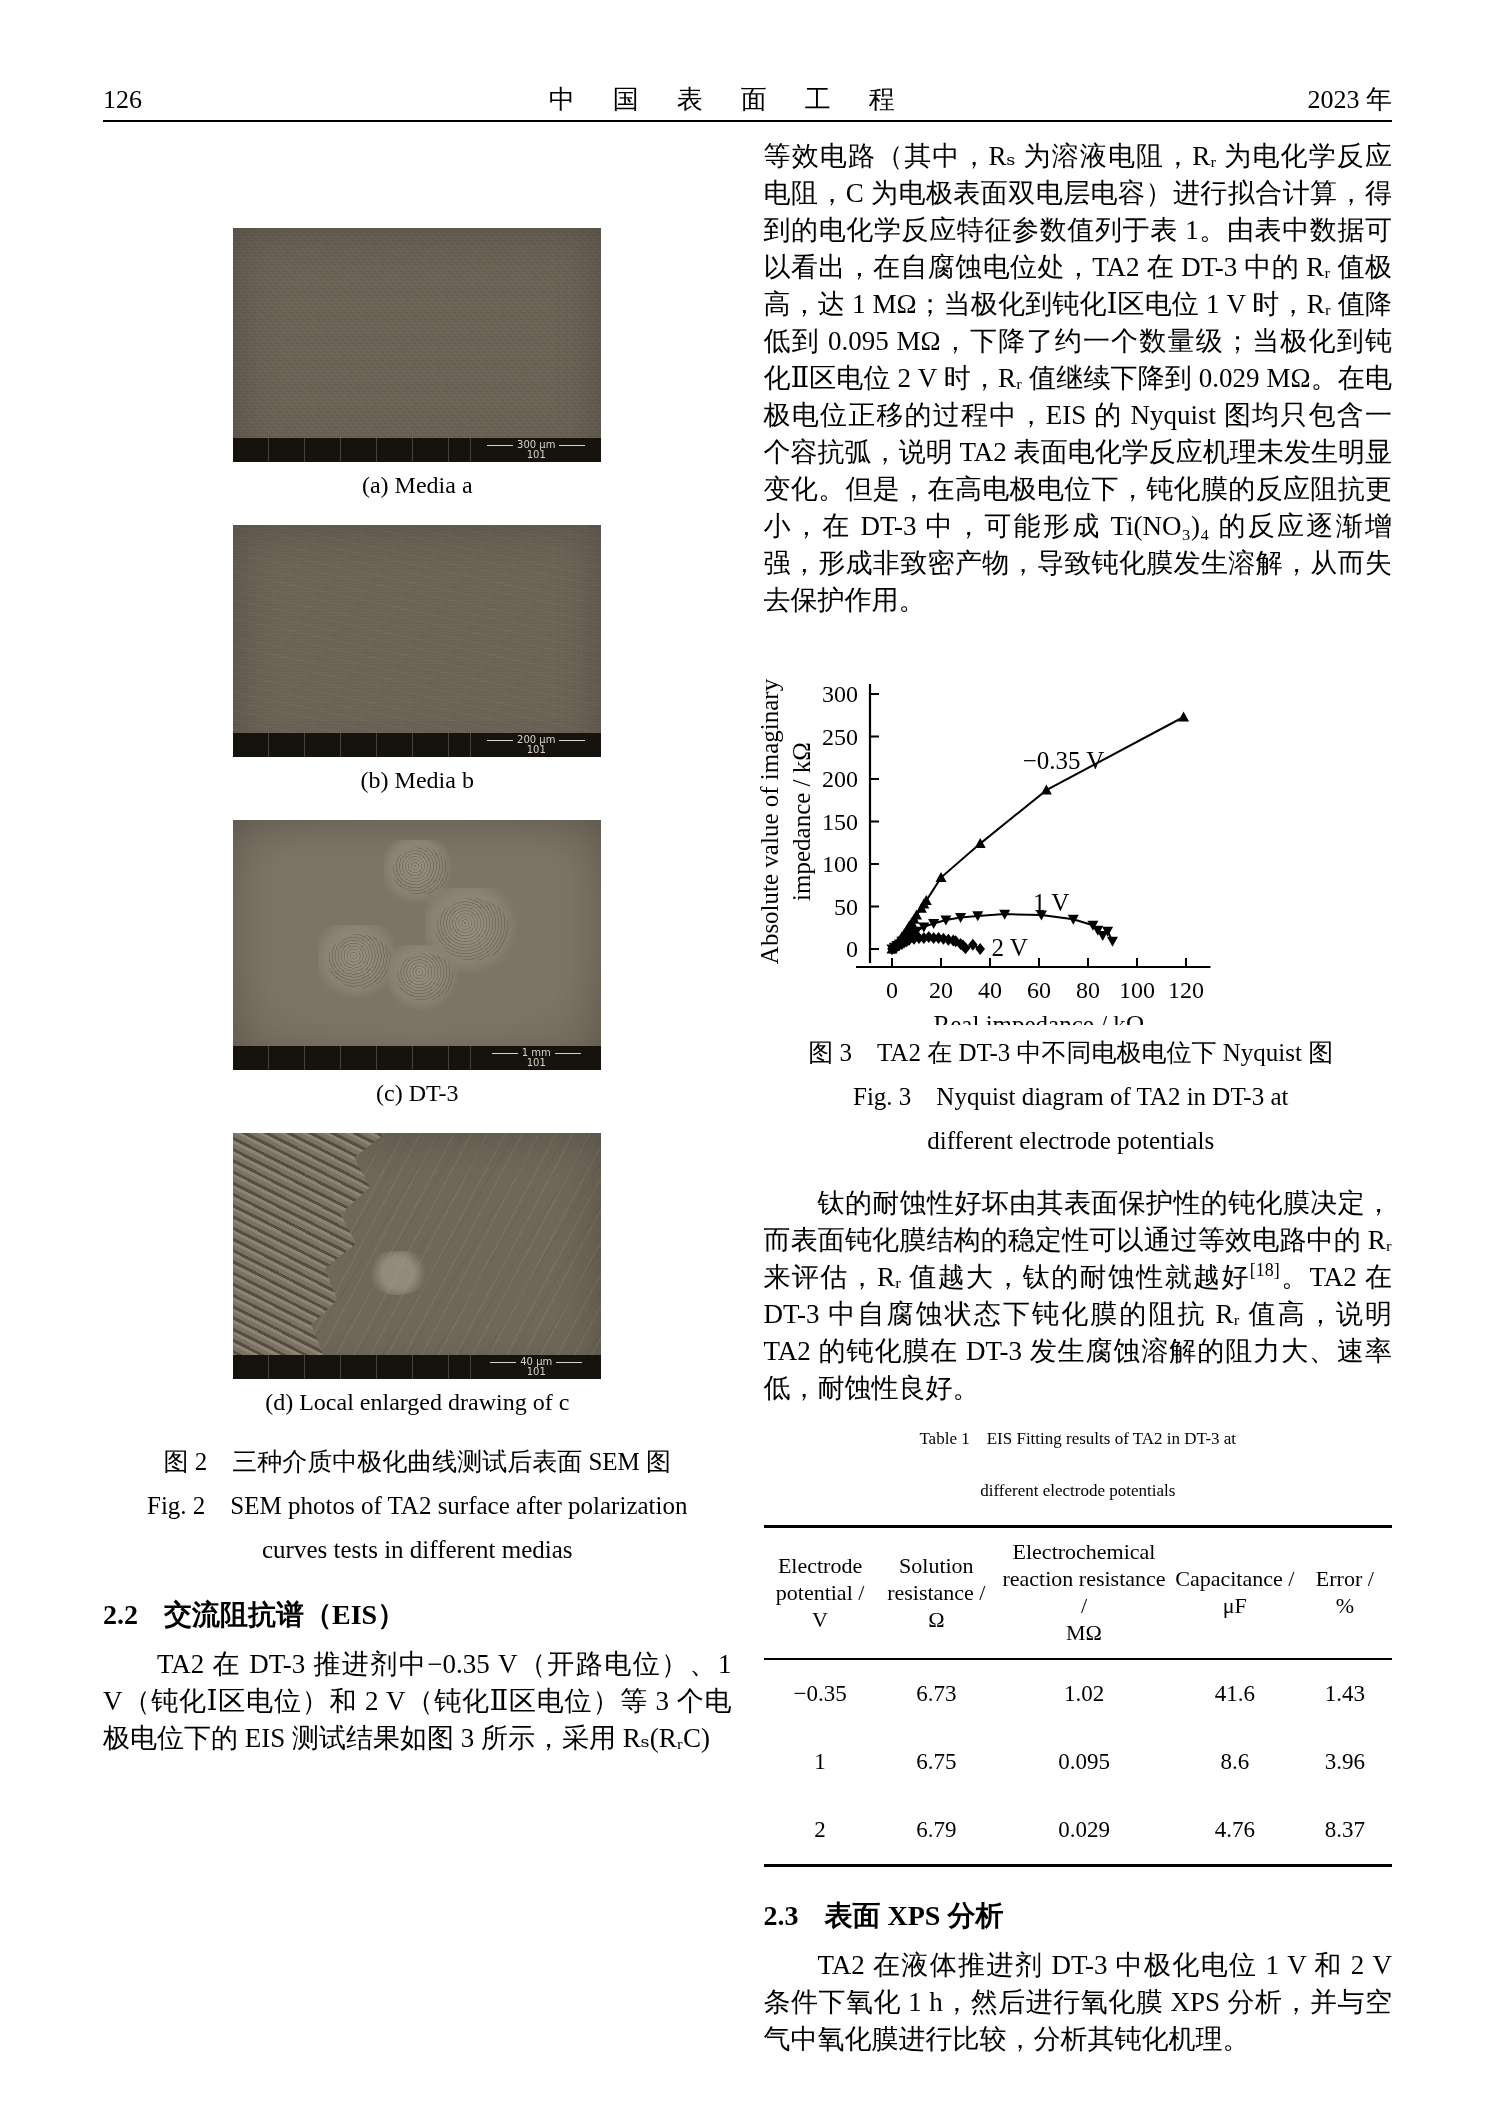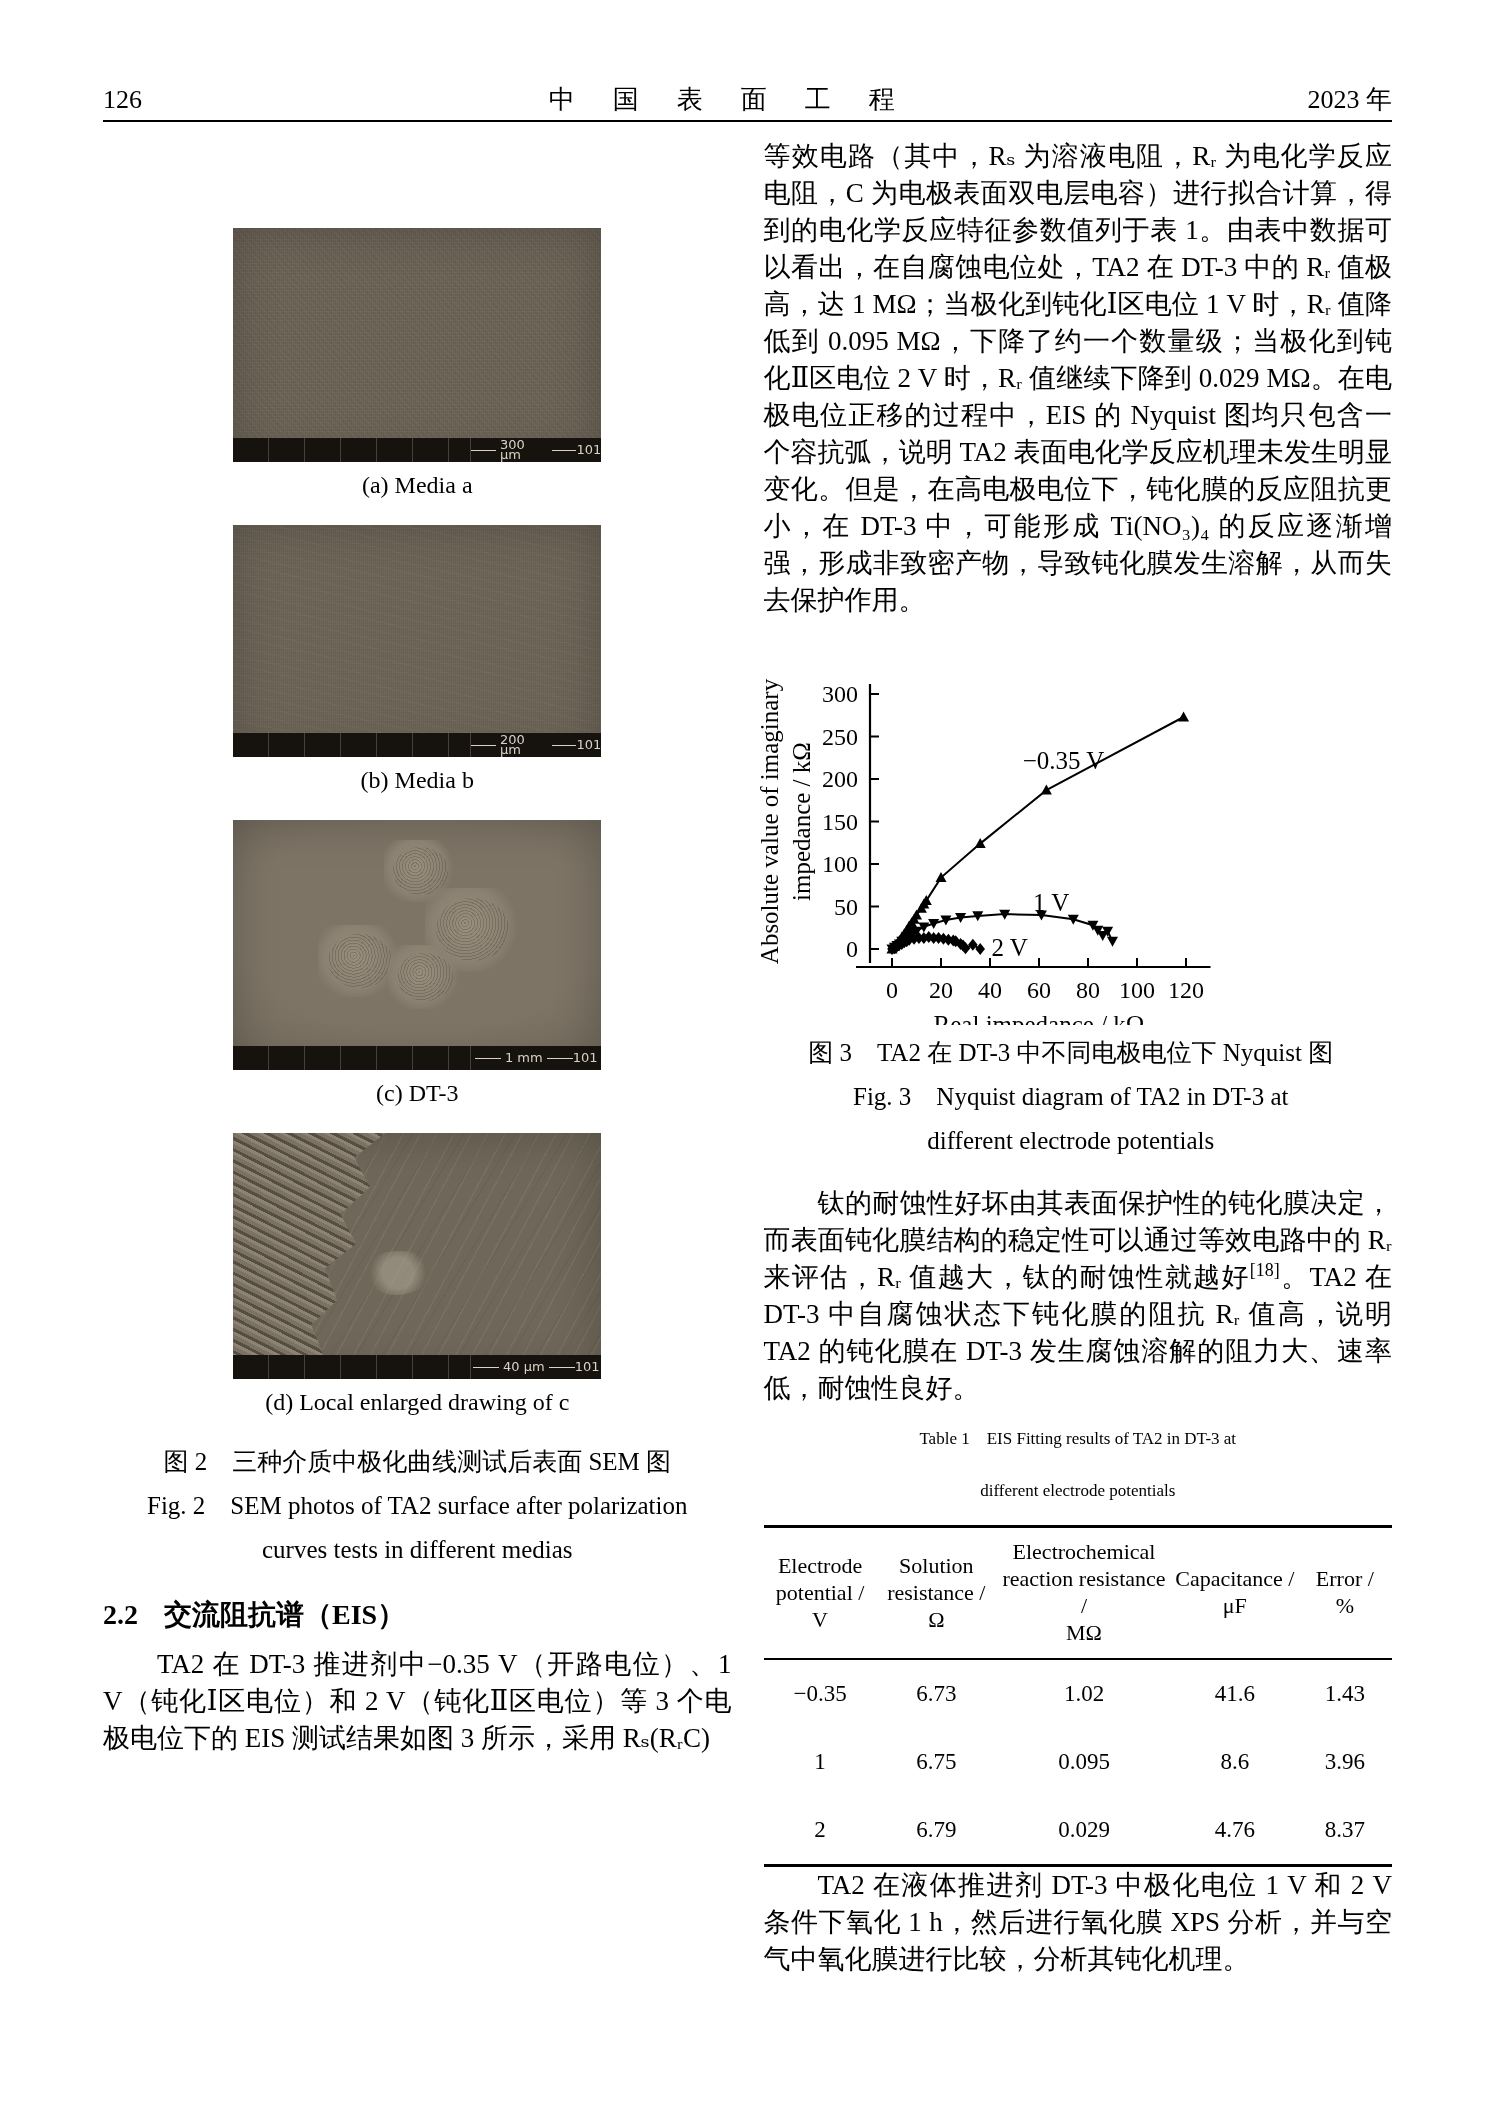--- a/index.html
+++ b/index.html
@@ -43,22 +43,22 @@
      repeating-linear-gradient(27deg, #8d8374 0 3px, #564e40 3px 6px, #7b7264 6px 10px),
      repeating-linear-gradient(115deg, rgba(0,0,0,.28) 0 2px, transparent 2px 6px),
      repeating-linear-gradient(70deg, rgba(255,255,255,.10) 0 2px, transparent 2px 7px);}
   .patch{position:absolute;left:36%;top:48%;width:64px;height:44px;border-radius:50% 45% 55% 50%;
      background:radial-gradient(circle, rgba(176,167,150,.55) 0 40%, rgba(176,167,150,0) 72%);}
   
   .sembar{position:absolute;left:0;right:0;bottom:0;height:24px;background:#16130e;
      display:flex;align-items:stretch;color:#d8d3c6;font-family:"DejaVu Sans","Liberation Sans",sans-serif;}
   .segs{flex:1;background:repeating-linear-gradient(90deg, transparent 0 35px, #45413a 35px 36px);
      border-right:1px solid #45413a;}
-  .scalewrap{width:130px;display:flex;flex-direction:row;justify-content:center;align-items:center;
-     font-size:13px;line-height:10px;}
+  .scalewrap{width:130px;display:flex;flex-direction:column;justify-content:center;align-items:center;
+     font-size:10px;line-height:10px;}
   .slrow{display:flex;align-items:center;gap:4px;}
   .sline{height:1px;width:26px;background:#d8d3c6;}
   
   .subcap{text-align:center;font-size:24px;margin:10px 0 26px;}
   .figcap{text-align:center;font-size:25px;line-height:40px;margin:4px 0 0;}
   .sechead{font-size:28px;font-weight:bold;margin:26px 0 12px;display:flex;gap:26px;align-items:baseline;}
   
   .chartwrap{margin:34px 0 6px -14px;}
   svg text{font-family:"Liberation Serif","DejaVu Serif",serif;fill:#000;}
   
@@ -334,17 +334,21 @@
           <tr>
             <td>2</td>
             <td>6.79</td>
             <td>0.029</td>
             <td>4.76</td>
             <td>8.37</td>
           </tr>
         </tbody>
       </table>
 
+      <div class="sechead" style="margin-top:30px;">
+        <span>2.3</span>
+        <span>表面 XPS 分析</span>
+      </div>
       <p class="para indent">TA2 在液体推进剂 DT-3 中极化电位 1 V 和 2 V 条件下氧化 1 h，然后进行氧化膜 XPS 分析，并与空气中氧化膜进行比较，分析其钝化机理。</p>
     </div>
 
   </div>
 </div>
 
 </body></html>

